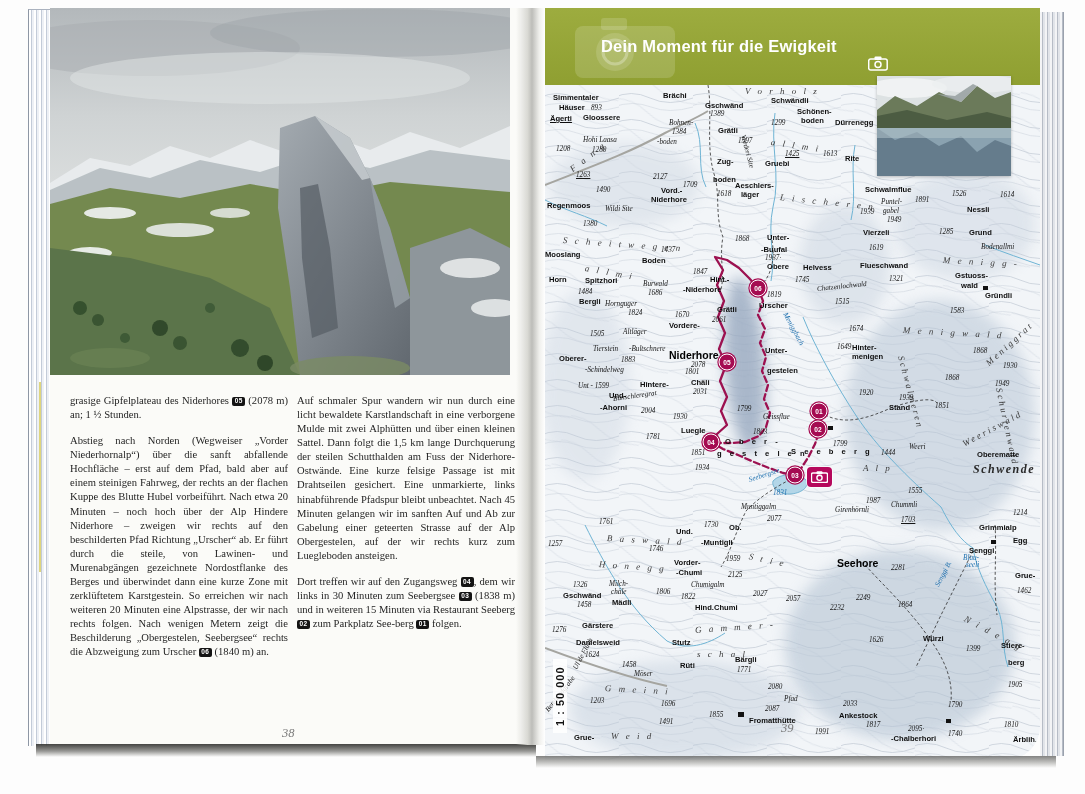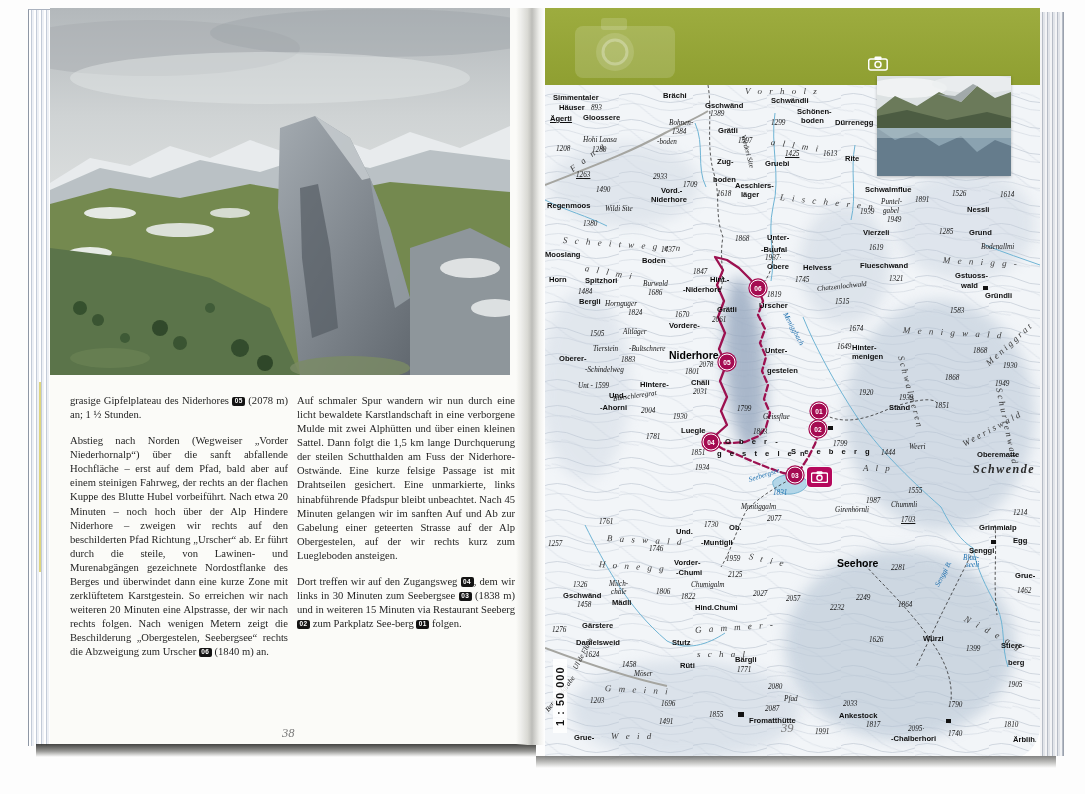--- a/index.html
+++ b/index.html
@@ -211,21 +211,21 @@
           <span class="ml n" style="left: 256px; top: 31px;">boden</span>
           <span class="ml n" style="left: 290px; top: 33px;">Dürrenegg</span>
           <span class="ml n" style="left: 173px; top: 41px;">Grätli</span>
           <span class="ml e" style="left: 193px; top: 52px;">1597</span>
           <span class="ml e" style="left: 38px; top: 51px;">Hohi Laasa</span>
           <span class="ml e" style="left: 47px; top: 61px;">1280</span>
           <span class="ml e" style="left: 11px; top: 60px;">1208</span>
           <span class="ml r" style="left: 26px; top: 80px; transform: rotate(-38deg);">F a n g</span>
           <span class="ml e" style="left: 31px; top: 86px; text-decoration: underline;">1263</span>
           <span class="ml e" style="left: 51px; top: 101px;">1490</span>
-          <span class="ml e" style="left: 108px; top: 88px;">2933</span>
+          <span class="ml e" style="left: 108px; top: 88px;">2127</span>
           <span class="ml e" style="left: 138px; top: 96px;">1709</span>
           <span class="ml n" style="left: 116px; top: 101px;">Vord.-</span>
           <span class="ml n" style="left: 106px; top: 110px;">Niderhore</span>
           <span class="ml n" style="left: 172px; top: 72px;">Zug-</span>
           <span class="ml n" style="left: 168px; top: 90px;">boden</span>
           <span class="ml e" style="left: 172px; top: 105px;">1618</span>
           <span class="ml n" style="left: 190px; top: 96px;">Aeschlers-</span>
           <span class="ml n" style="left: 196px; top: 105px;">läger</span>
           <span class="ml n" style="left: 220px; top: 74px;">Gruebi</span>
           <span class="ml e" style="left: 240px; top: 65px; text-decoration: underline;">1425</span>
@@ -301,21 +301,21 @@
           <span class="ml n" style="left: 214px; top: 216px;">Urscher</span>
           <span class="ml n" style="left: 165px; top: 190px;">Hint.-</span>
           <span class="ml n" style="left: 138px; top: 200px;">-Niderhore</span>
           <span class="ml e" style="left: 148px; top: 183px;">1847</span>
           <span class="ml e" style="left: 98px; top: 195px;">Burwald</span>
           <span class="ml e" style="left: 103px; top: 204px;">1686</span>
           <span class="ml e" style="left: 130px; top: 226px;">1670</span>
           <span class="ml n" style="left: 124px; top: 236px;">Vordere-</span>
           <span class="ml e" style="left: 167px; top: 231px;">2061</span>
           <span class="ml b" style="left: 124px; top: 264px;">Niderhore</span>
-          <span class="ml e" style="left: 146px; top: 276px; margin-left: 8px;">2078</span>
+          <span class="ml e" style="left: 146px; top: 276px;">2078</span>
           <span class="ml n" style="left: 220px; top: 261px;">Unter-</span>
           <span class="ml n" style="left: 222px; top: 281px;">gestelen</span>
           <span class="ml e" style="left: 140px; top: 283px;">1801</span>
           <span class="ml n" style="left: 146px; top: 293px;">Chäli</span>
           <span class="ml e" style="left: 148px; top: 303px;">2031</span>
           <span class="ml n" style="left: 95px; top: 295px;">Hintere-</span>
           <span class="ml e" style="left: 68px; top: 310px; transform: rotate(-8deg);">Bunschleregrat</span>
           <span class="ml e" style="left: 96px; top: 322px;">2004</span>
           <span class="ml n" style="left: 14px; top: 269px;">Oberer-</span>
           <span class="ml e" style="left: 40px; top: 281px;">-Schindelweg</span>
@@ -457,20 +457,21 @@
       <span class="pagenum pagenum-39">39</span>
     </div>
 
     <div class="banner">
       <svg class="banner-cam" width="110" height="64" viewBox="0 0 110 64">
         <rect x="2" y="10" width="100" height="52" rx="8" fill="#ffffff" opacity="0.16"></rect>
         <rect x="28" y="2" width="26" height="12" rx="3" fill="#ffffff" opacity="0.16"></rect>
         <circle cx="42" cy="36" r="19" fill="#ffffff" opacity="0.14"></circle>
         <circle cx="42" cy="36" r="12" fill="none" stroke="#ffffff" stroke-width="3" opacity="0.3"></circle>
       </svg>
+      <div class="banner-title">Dein Moment für die Ewigkeit</div>
       <svg class="thumb-cam" width="20" height="15" viewBox="0 0 20 15">
         <rect x="0.7" y="3" width="18.5" height="11" rx="2" fill="none" stroke="#fff" stroke-width="1.5"></rect>
         <rect x="6.5" y="0.5" width="7" height="3.5" rx="1" fill="#fff"></rect>
         <circle cx="10" cy="8.5" r="3" fill="none" stroke="#fff" stroke-width="1.5"></circle>
       </svg>
     </div>
 
     <div class="thumbnail">
       <svg width="134" height="100" viewBox="0 0 134 100">
         <rect width="134" height="34" fill="#dde2e3"></rect>

